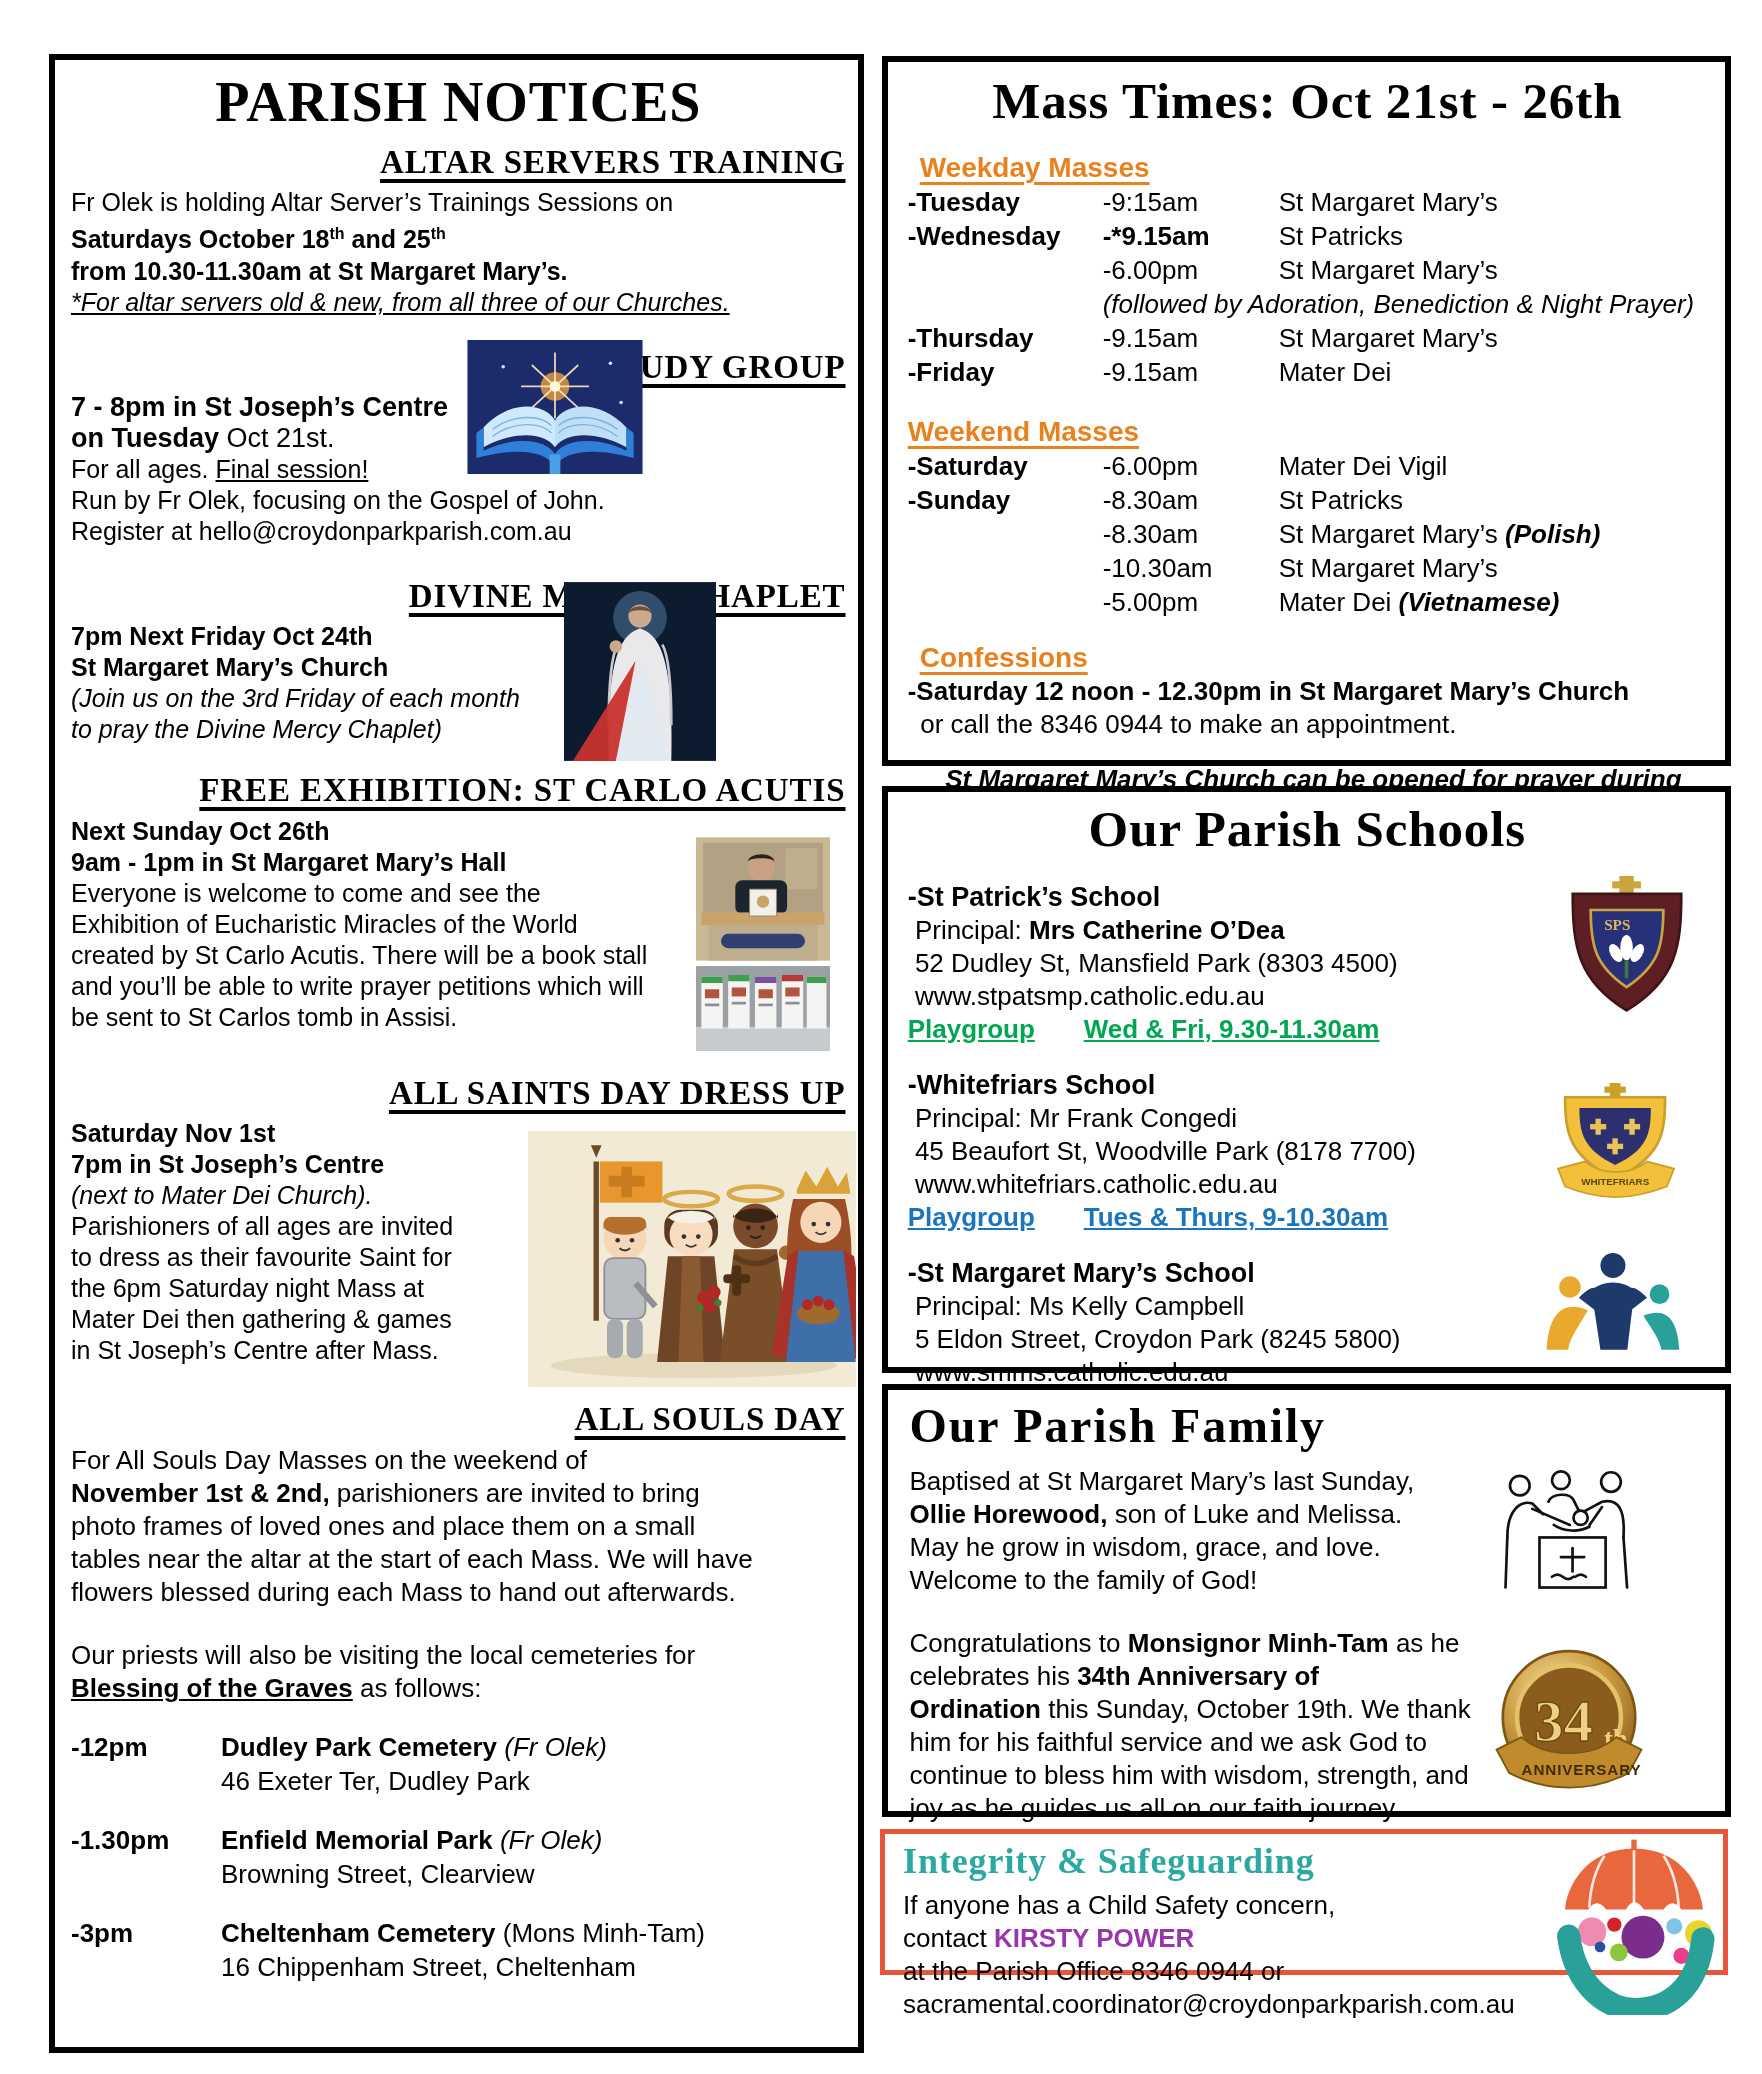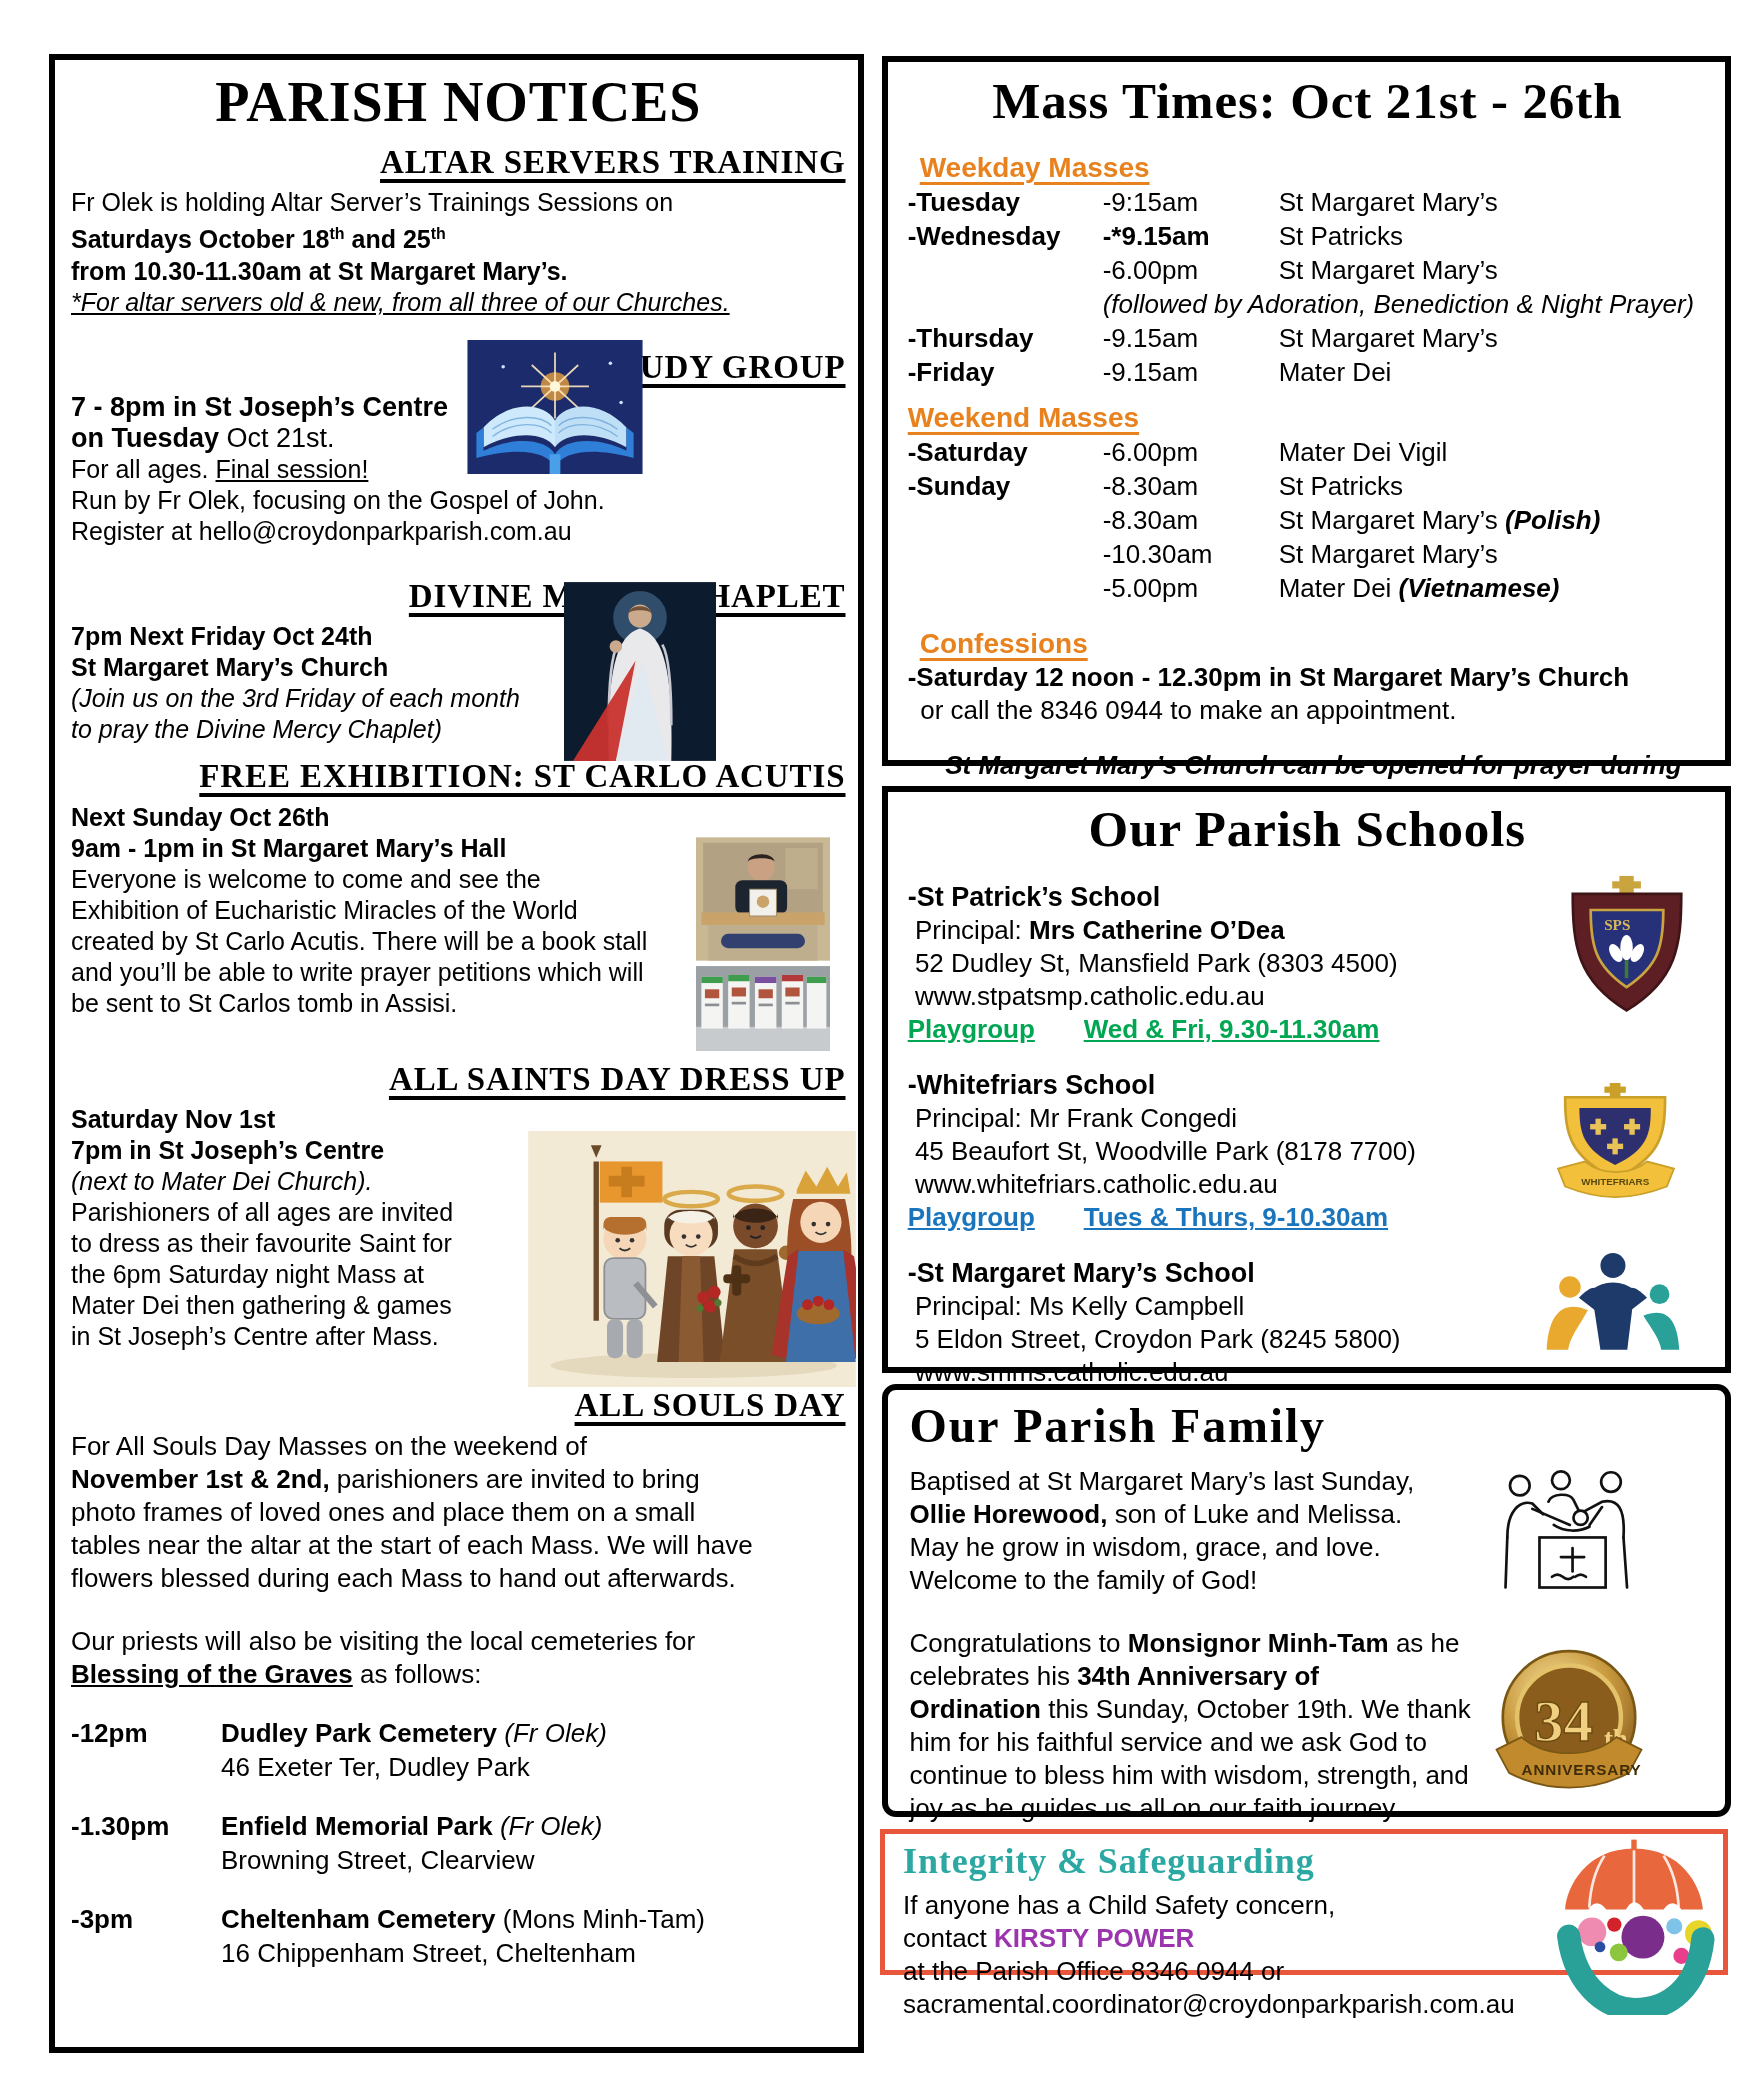--- a/index.html
+++ b/index.html
@@ -4,40 +4,40 @@
 <style>
   html,body { margin:0; padding:0; background:#ffffff; }
   .page { position:relative; width:1763px; height:2074px; background:#fff;
           font-family:"Liberation Sans", sans-serif; color:#000; overflow:hidden;padding-left:12px; }
 
   .panel { position:absolute; background:#fff; border:6.3px solid #000; box-sizing:border-box; }
 
   #left-panel   { left:49px;  top:54px;   width:815px; height:1999px; padding:7.2px 12.5px 0 16px; }
   #mass-box     { left:882px; top:56px;   width:849px; height:710px;  padding:5.4px 18px 0 19.7px; }
   #schools-box  { left:882px; top:786px;  width:849px; height:587px;  padding:3.6px 18px 0 19.7px; }
-  #family-box   { left:882px; top:1384px; width:849px; height:433px;  padding:7.2px 18px 0 21.5px;border-radius:14px; }
+  #family-box   { left:882px; top:1384px; width:849px; height:433px;  padding:7.2px 18px 0 21.5px; }
   #safeguard-box{ left:880px; top:1829px; width:848px; height:146px;  padding:7.2px 16px 0 18px;
                   border:5.4px solid #e8573b; }
 
   .stencil { font-family:"Liberation Serif", serif; font-weight:900; letter-spacing:0.9px;text-align:right; }
 
   .title-left { font-size:56px; line-height:63px; text-align:center; margin:3.6px 0 9px 0; }
   .title-box  { font-size:51px; line-height:57px; text-align:center; margin:5.4px 0 7.2px 0; }
   .title-family { font-size:48px; line-height:54px; text-align:left; margin:1.8px 0 12.5px 0; letter-spacing:1.8px; }
 
   .sec-h { font-size:33px; line-height:39px; margin:0 0 5.4px 0;
            text-decoration:underline; text-decoration-thickness:3.6px; text-underline-offset:6.3px; }
 
   .ln  { font-size:25px; line-height:31px; }
   .ln2 { font-size:26px; line-height:33px; }
   .b { font-weight:bold; }
   .i { font-style:italic; }
   .u { text-decoration:underline; }
   .big { font-size:27px; }
-  sup { font-size:16px; } .mt24{margin-top:21.5px;margin-left:12px;} .mt28{margin-top:12px;}
+  sup { font-size:16px; } .mt24{margin-top:21.5px;margin-left:12px;} .mt28{margin-top:26px;}
   .mt34{margin-top:30px;} .mt38{margin-top:34px;} .mt46{margin-top:41px;}
 
   
   .orange-h { color:#e8821e; font-size:28px; line-height:34px; font-weight:bold;
               text-decoration:underline; text-decoration-thickness:2.7px; text-underline-offset:4.5px; }
   .mrow { display:grid; grid-template-columns:195px 176px 1fr; font-size:26px; line-height:34px; }
   .mnote { grid-column:2 / 4; }
   .conf-ind { padding-left:12.5px; }
   .center-note { text-align:center; font-weight:bold; font-style:italic; font-size:26px; line-height:34px; }
 

